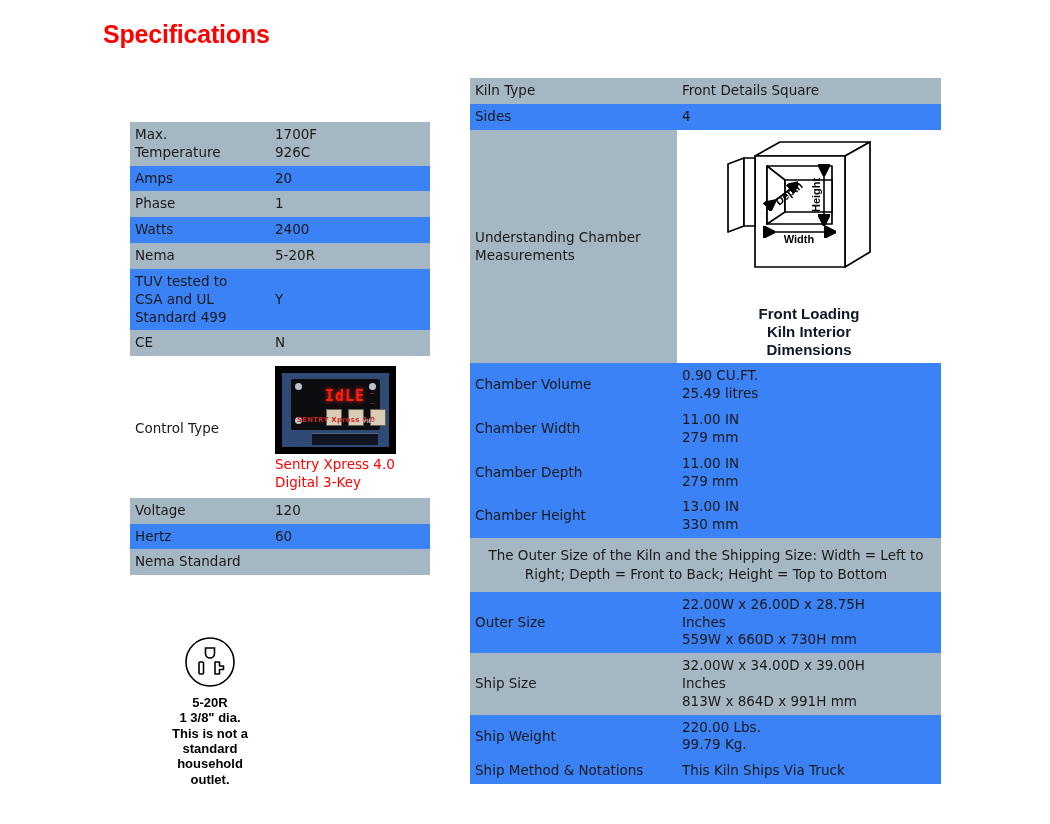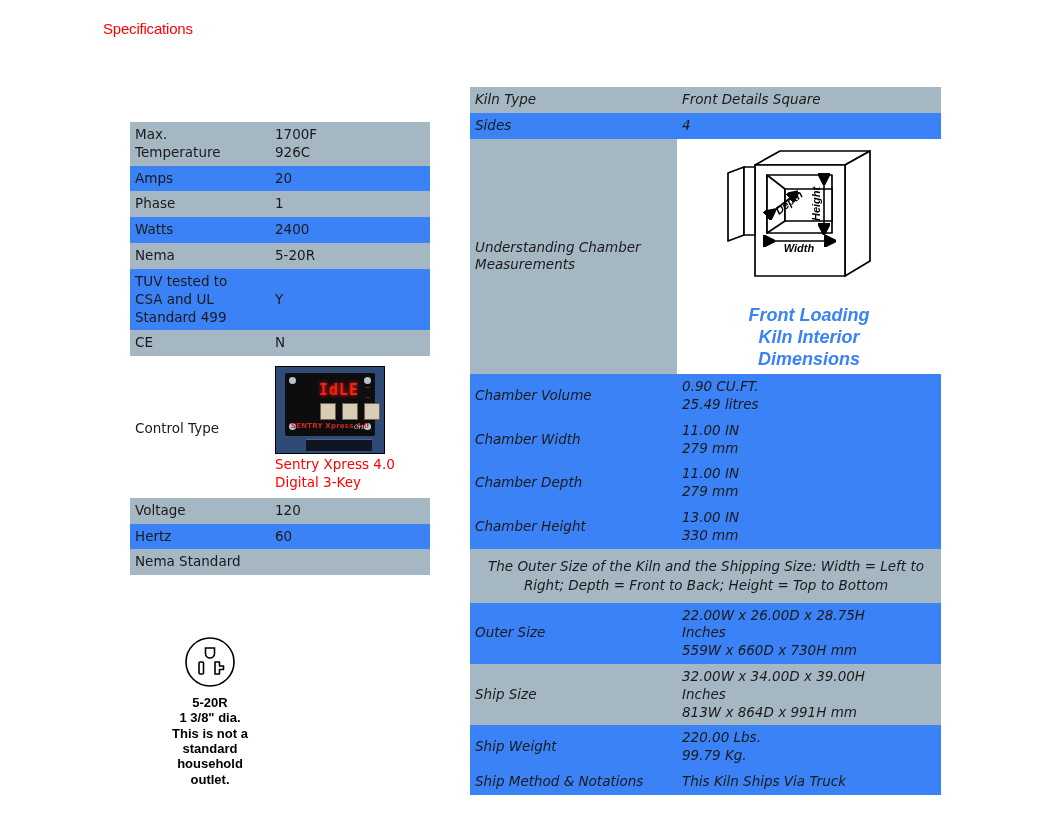--- a/index.html
+++ b/index.html
@@ -13,35 +13,35 @@
     position: relative;
     font-family: "DejaVu Sans", "Liberation Sans", sans-serif;
     color: #1a1a1a;
     overflow: hidden;
   }
 
   #page-title {
     position: absolute;
     left: 103px;
     top: 20px;
-    font-size: 15px;
-    font-weight: normal;
+    font-size: 25px;
+    font-weight: bold;
     color: #ff0000;
     letter-spacing: -0.2px;
     font-family: "Liberation Sans", sans-serif;
   }
 
   .spec-table {
     position: absolute;
     border-collapse: collapse;
     table-layout: fixed;
     font-size: 13.5px;
   }
   #left-table  { left: 130px; top: 86px;  width: 300px; margin-top: 36px; }
-  #right-table { left: 470px; top: 87px;  width: 471px; font-style: italic; }
+  #right-table { left: 470px; top: 78px;  width: 471px; }
 
   .spec-table td {
     padding: 4px 4px 4px 5px;
     vertical-align: middle;
     line-height: 1.32;
     border: 0;
   }
   .spec-table tr.shaded td { background: #a6b7c4; }
   .spec-table tr.plain  td { background: #3b82f6; }
 
@@ -63,24 +63,24 @@
     padding-bottom: 8px;
     line-height: 1.4;
     text-align: center;
   }
 
   
   tr.control-row td { background: #ffffff; padding-top: 10px; padding-bottom: 6px; }
   td.control-label { vertical-align: middle; }
   .control-media { display: block; }
   .control-photo {
-    width: 110px;
+    width: 121px;
     height: 88px;
     background: #2f4a74;
-    border: 1px solid #000000;
+    border: 7px solid #000000;
     position: relative;
     box-sizing: border-box;
     overflow: hidden;
   }
   .cp-face {
     position: absolute;
     left: 9px; top: 6px; right: 9px; bottom: 17px;
     background: #0d0d10;
     border-radius: 2px;
   }
@@ -174,25 +174,25 @@
   
   .kiln-cell { background: #ffffff !important; padding: 0 !important; }
   #kiln-figure {
     width: 200px;
     margin: 4px 0 4px 32px;
     text-align: center;
   }
   #kiln-caption {
     font-family: "Liberation Sans", sans-serif;
     font-weight: bold;
-    font-size: 18px;
+    font-size: 15px;
     line-height: 1.2;
-    color: #3b82f6;
+    color: #0f172a;
     white-space: pre-line;
-    margin-top: 8px;
+    margin-top: 17px;
   }
 </style>
 </head>
 <body>
 
 <div id="page-title">Specifications</div>
 
 <table id="left-table" class="spec-table">
   <colgroup>
       <col class="lbl">

